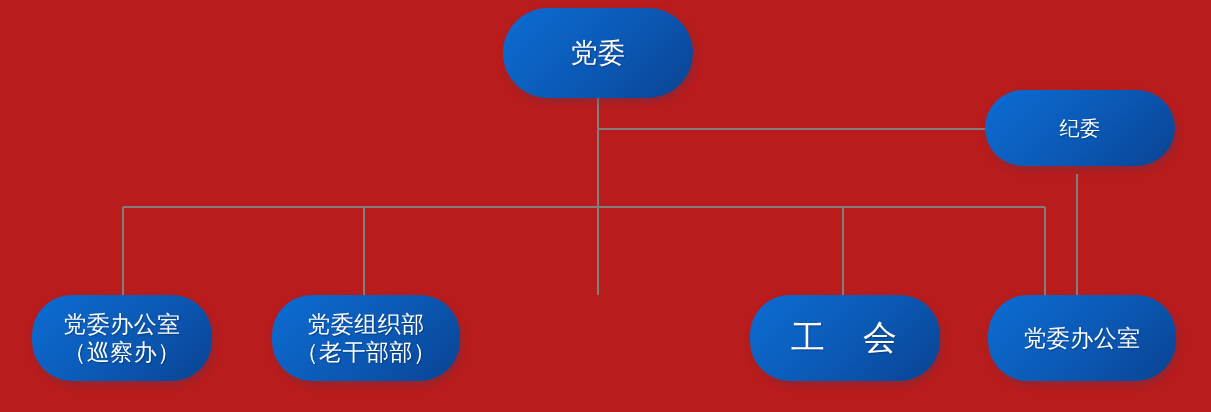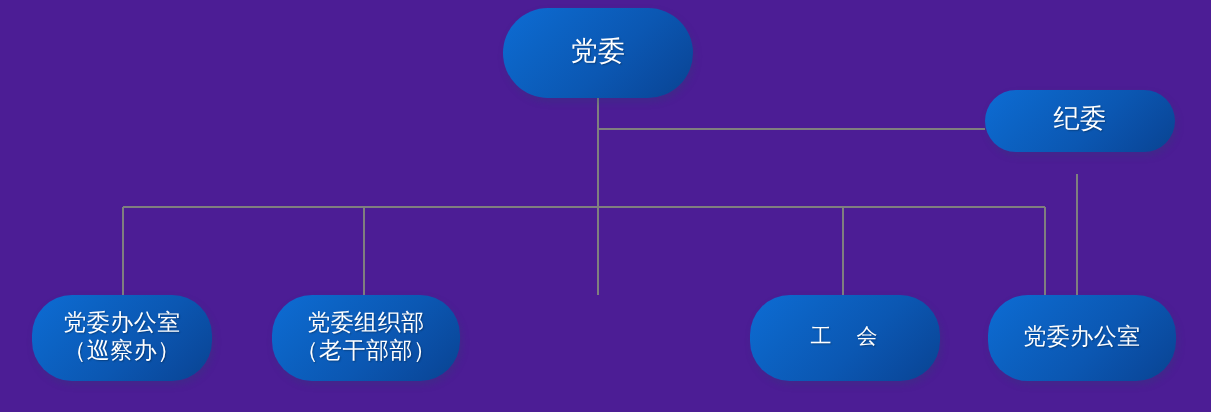--- a/index.html
+++ b/index.html
@@ -4,22 +4,22 @@
 <style>
   html, body {
     margin: 0;
     padding: 0;
     background: #ffffff;
   }
   #chart-root {
     position: relative;
     width: 1211px;
     height: 412px;
-    background: #4c1d95;
-    font-family: Liberation Mono, monospace;
+    background: #b91c1c;
+    font-family: Liberation Sans, sans-serif;
     overflow: hidden;
   }
   #connector-layer {
     position: absolute;
     left: 0;
     top: 0;
     width: 1211px;
     height: 412px;
   }
   .node {
@@ -50,35 +50,35 @@
     width: 190px;
     height: 90px;
     border-radius: 45px;
     font-size: 27px;
   }
   
   #node-discipline-committee {
     left: 985px;
     top: 90px;
     width: 190px;
-    height: 62px;
+    height: 76px;
     border-radius: 42px;
-    font-size: 26px;
+    font-size: 20px;
   }
   
   .node-bottom {
     top: 295px;
     height: 86px;
     border-radius: 40px;
     font-size: 23px;
   }
   #node-party-office     { left: 32px;   width: 180px; }
   #node-org-department   { left: 272px;  width: 188px; }
   #node-propaganda-dept  { left: 505px;  width: 190px; }
-  #node-labor-union      { left: 750px;  width: 190px; font-size: 21px; letter-spacing: 2px; }
+  #node-labor-union      { left: 750px;  width: 190px; font-size: 34px; letter-spacing: 2px; }
   #node-discipline-office{ left: 988px;  width: 188px; }
 </style>
 </head>
 <body>
 
 <div id="chart-root">
 
   <svg id="connector-layer" viewBox="0 0 1211 412" xmlns="http://www.w3.org/2000/svg">
     <g stroke="#7f7f7f" stroke-width="1.4" fill="none" shape-rendering="crispEdges">
 

